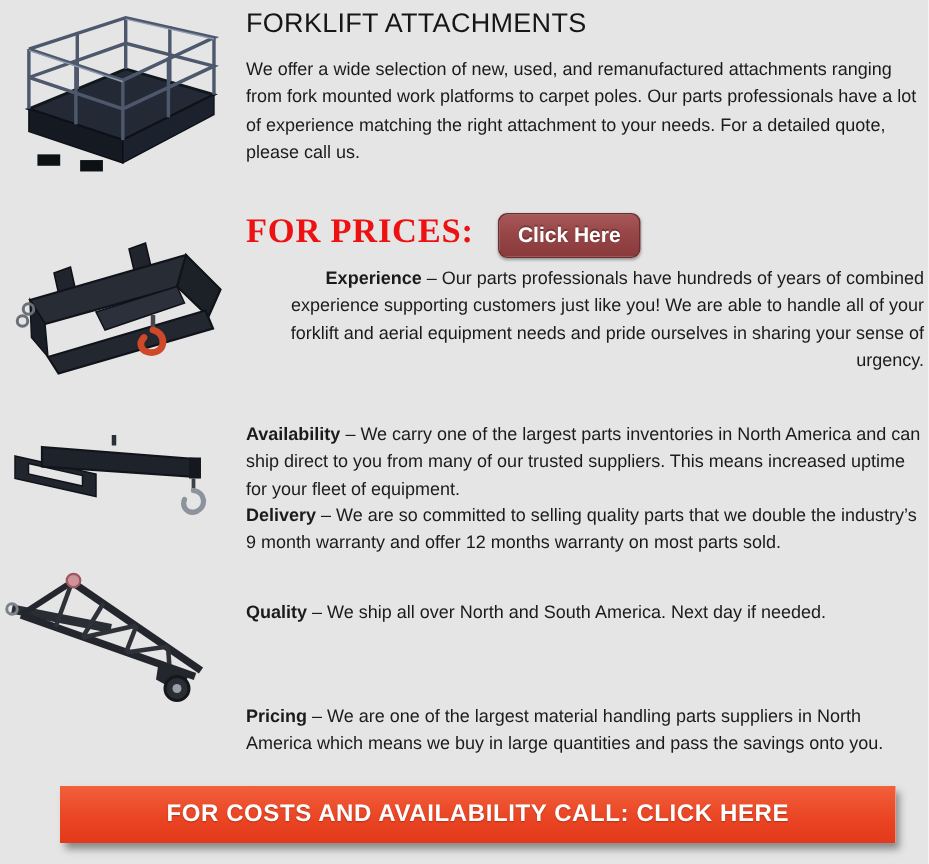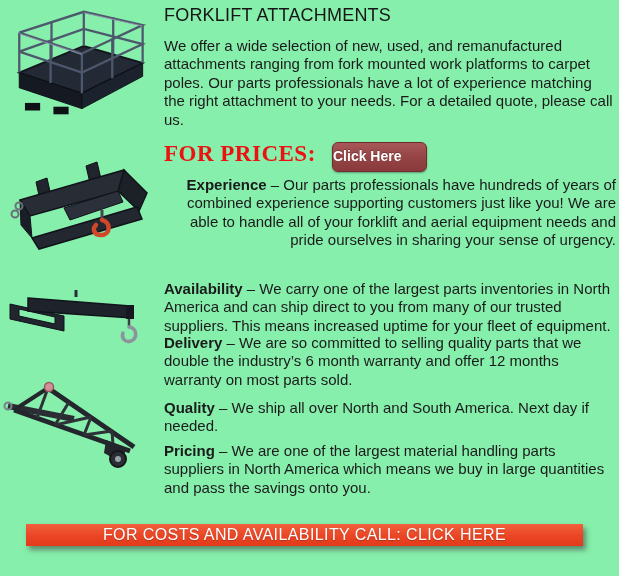--- a/index.html
+++ b/index.html
@@ -1,55 +1,55 @@
 <!DOCTYPE html>
 <html><head>
 <meta charset="utf-8">
 <style>
   html,body { margin:0; padding:0; background:#ffffff; }
   .page {
     position:relative; width:619px; height:576px; overflow:hidden;
-    background:#86efac; font-family:"Liberation Sans", sans-serif; color:#1b1b1b;
+    background:#e5e5e5; font-family:"Liberation Sans", sans-serif; color:#1b1b1b;
   }
   .fig { position:absolute; margin:0; }
   .page-title {
     position:absolute; left:164px; top:5px; margin:0;
     font-size:18px; font-weight:400; color:#161616; letter-spacing:0.2px;
   }
   .copy {
     position:absolute; left:164px; width:452px; margin:0;
-    font-size:15px; line-height:18.4px; color:#1b1b1b; text-align:left;
+    font-size:12px; line-height:18.4px; color:#1b1b1b; text-align:left;
   }
   .copy b { font-weight:700; }
   .intro { top:37px; }
   .sec-experience   { top:176px;text-align:right; }
   .sec-availability { top:280px; }
   .sec-quality      { top:334px; }
   .sec-delivery     { top:399px; }
-  .sec-pricing      { top:442px; }
+  .sec-pricing      { top:468px; }
   .for-prices {
     position:absolute; left:164px; top:141px;
     font-family:"Liberation Serif", serif; font-weight:700;
     font-size:23px; color:#ee1111; letter-spacing:0.5px;
   }
   .click-btn {
     position:absolute; left:332px; top:142px; width:93px; height:28px;
     background:linear-gradient(#a85858 0%, #964646 45%, #8a3a3a 100%);
     border:1px solid #6e2c2c; border-radius:6px;
     color:#ffffff; font-family:"Liberation Sans", sans-serif;
-    font-size:14px; font-weight:700; line-height:26px;
+    font-size:14px; font-weight:700; text-align:center; line-height:26px;
     box-shadow:0 1px 2px rgba(0,0,0,0.35); cursor:pointer;
     text-shadow:0 -1px 0 rgba(0,0,0,0.25);
   }
   .banner {
-    position:absolute; left:26px; top:524px; width:557px; height:22px;
+    position:absolute; left:40px; top:524px; width:557px; height:38px;
     background:linear-gradient(#f2603c 0%, #ea4524 55%, #e23a1b 100%);
     box-shadow:3px 4px 5px rgba(60,60,60,0.55);
     display:flex; align-items:center; justify-content:center;
-    color:#ffffff; font-size:16px; font-weight:400; letter-spacing:0.4px;
+    color:#ffffff; font-size:16px; font-weight:700; letter-spacing:0.4px;
     text-shadow:0 1px 1px rgba(0,0,0,0.25); cursor:pointer;
   }
 </style>
 </head>
 <body>
 
 <div class="page">
 
   <figure class="fig" style="left:6px; top:8px; width:148px; height:112px;">
     <svg width="148" height="112" viewBox="0 -6 148 118">
@@ -130,21 +130,21 @@
 
   <p class="copy intro">We offer a wide selection of new, used, and remanufactured attachments ranging from fork mounted work platforms to carpet poles. Our parts professionals have a lot of experience matching the right attachment to your needs.  For a detailed quote, please call us.</p>
 
   <div class="for-prices">FOR PRICES:</div>
   <div class="click-btn">Click Here</div>
 
   <p class="copy sec-experience"><b>Experience</b> <span>– Our parts professionals have hundreds of years of combined experience supporting customers just like you!  We are able to handle all of your forklift and aerial equipment needs and pride ourselves in sharing your sense of urgency.</span></p>
 
   <p class="copy sec-availability"><b>Availability</b> <span>– We carry one of the largest parts inventories in North America and can ship direct to you from many of our trusted suppliers. This means increased uptime for your fleet of equipment.</span></p>
 
-  <p class="copy sec-quality"><b>Delivery</b> <span>– We are so committed to selling quality parts that we double the industry’s 6 month warranty and offer 12 months warranty on most parts sold.</span></p>
+  <p class="copy sec-quality"><b>Delivery</b> <span>– We are so committed to selling quality parts that we double the industry’s 9 month warranty and offer 12 months warranty on most parts sold.</span></p>
 
   <p class="copy sec-delivery"><b>Quality</b> <span>– We ship all over North and South America.  Next day if needed.</span></p>
 
   <p class="copy sec-pricing"><b>Pricing</b> <span>– We are one of the largest material handling parts suppliers in North America which means we buy in large quantities and pass the savings onto you.</span></p>
 
   <div class="banner">FOR COSTS AND AVAILABILITY CALL: CLICK HERE</div>
 
 </div>
 
 </body></html>

